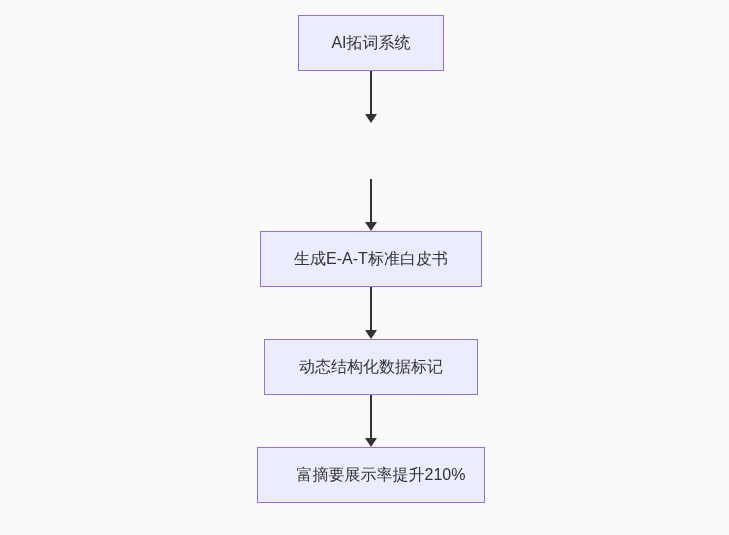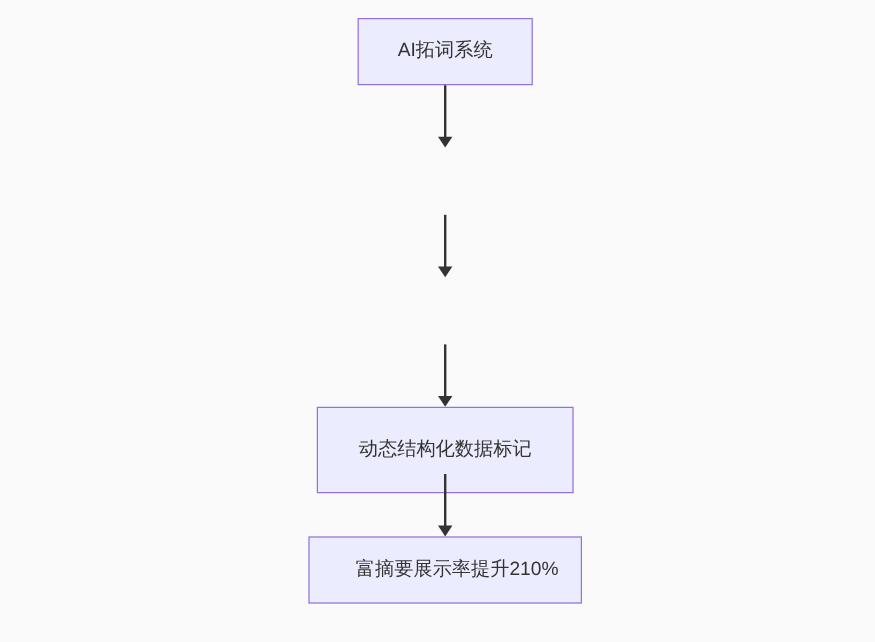--- a/index.html
+++ b/index.html
@@ -72,27 +72,30 @@
     <div class="arrow-line"></div>
     <div class="arrow-head"></div>
   </div>
 
 
   <div class="connector" style="left:370px; top:179px; height:52px;">
     <div class="arrow-line"></div>
     <div class="arrow-head"></div>
   </div>
 
+  <div class="node" style="left:260px; top:231px; width:222px; height:56px;">
+    <span class="node-label">生成E-A-T标准白皮书</span>
+  </div>
 
   <div class="connector" style="left:370px; top:287px; height:52px;">
     <div class="arrow-line"></div>
     <div class="arrow-head"></div>
   </div>
 
-  <div class="node" style="left:264px; top:339px; width:214px; height:72px;">
+  <div class="node" style="left:264px; top:339px; width:214px; height:56px;">
     <span class="node-label">动态结构化数据标记</span>
   </div>
 
   <div class="connector" style="left:370px; top:395px; height:52px;">
     <div class="arrow-line"></div>
     <div class="arrow-head"></div>
   </div>
 
   <div class="node" style="left:257px; top:447px; width:228px; height:56px;padding-left:20px;">
     <span class="node-label">富摘要展示率提升210%</span>

